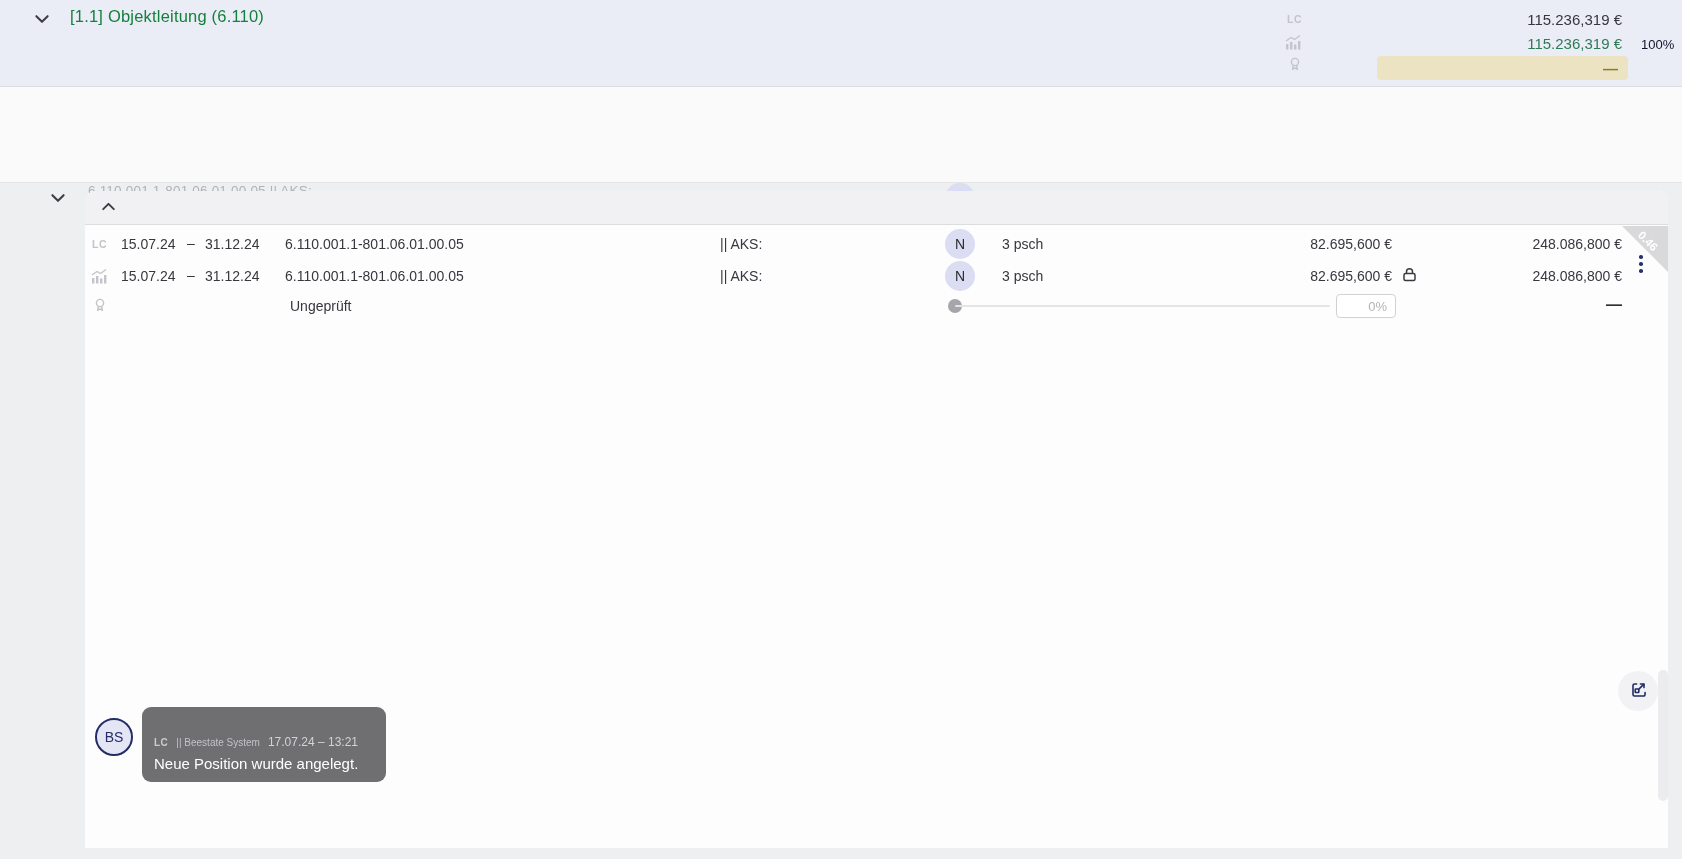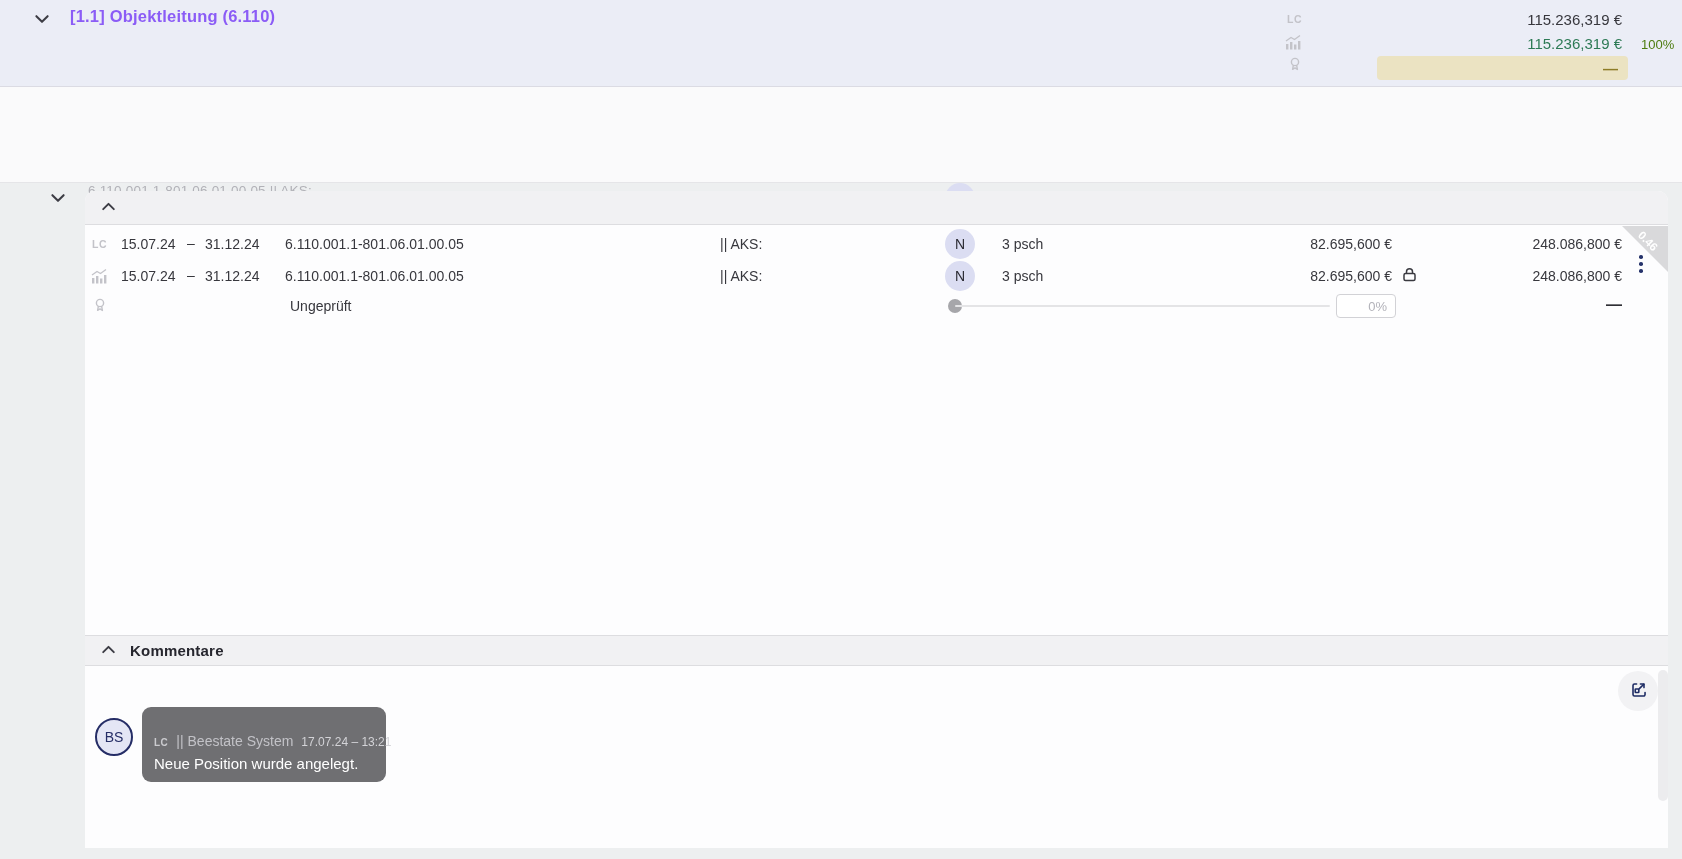--- a/index.html
+++ b/index.html
@@ -3,33 +3,33 @@
 <meta charset="utf-8">
 <style>
   html,body{margin:0;padding:0;}
   body{background:#edeff0;}
   .page{position:relative;width:1682px;height:859px;background:#edeff0;overflow:hidden;
         font-family:"Liberation Sans",sans-serif;color:#2c2c33;}
   .abs{position:absolute;}
 
   
   .group-header{left:0;top:0;width:1682px;height:87px;background:#ebedf6;border-bottom:1px solid #dbdbe3;box-sizing:border-box;}
-  .gh-title{left:70px;top:7px;font-size:16.5px;font-weight:700;color:#8b5cf6;letter-spacing:.2px;white-space:nowrap;}
+  .gh-title{left:70px;top:7px;font-size:16.5px;font-weight:400;color:#15803d;letter-spacing:.2px;white-space:nowrap;}
 
   
   .pos-header{left:0;top:87px;width:1682px;height:96px;background:#fafafb;border-bottom:1px solid #e5e5e8;box-sizing:border-box;}
   .code-line{left:88px;top:96px;font-size:13.5px;color:#b1b1b7;letter-spacing:.2px;white-space:nowrap;}
   .pos-title{left:88px;top:117px;font-size:16.5px;font-weight:600;color:#26262e;white-space:nowrap;}
 
   
   .ic-label{font-weight:700;font-size:10.5px;color:#c3c3c9;letter-spacing:.5px;}
   .val{font-size:14px;color:#37373d;white-space:nowrap;}
   .val-r{width:192px;text-align:right;}
   .green{color:#2d7a55;}
-  .pct-muted{color:#4d7c0f;font-size:13px;}
+  .pct-muted{color:#0f172a;font-size:13px;}
   .badge-n{width:30px;height:30px;border-radius:50%;background:#dbddf2;color:#2b2b33;
            font-size:14px;display:flex;align-items:center;justify-content:center;}
   .pill{background:#ebe3c2;border-radius:4px;display:flex;align-items:center;justify-content:flex-end;
         padding-right:10px;box-sizing:border-box;font-weight:700;color:#8d7c26;font-size:15px;}
   .pct-box{border:1px solid #d2d2d6;border-radius:4px;background:#fff;text-align:right;
            padding:0 8px;font-size:13px;color:#b3b3ba;width:100%;height:100%;box-sizing:border-box;
            font-family:"Liberation Sans",sans-serif;outline:none;}
   .kebab{display:flex;flex-direction:column;align-items:center;justify-content:center;gap:3.5px;
          background:none;border:none;cursor:pointer;padding:0;}
   .kebab span{width:3.6px;height:3.6px;border-radius:50%;background:#26336b;display:block;}
@@ -53,21 +53,21 @@
   .slider-track{height:2px;background:#e4e4e6;border-radius:1px;}
   .slider-dot{width:14px;height:14px;border-radius:50%;background:#a6a6aa;}
 
   
   .avatar{width:38px;height:38px;border-radius:50%;background:#e4e6f5;border:2px solid #252d66;
           box-sizing:border-box;color:#252d66;font-size:14px;font-weight:500;
           display:flex;align-items:center;justify-content:center;}
   .bubble{background:#6f6f72;border-radius:9px;padding:9px 12px 10px 12px;box-sizing:border-box;width:244px;}
   .bubble-head{display:flex;align-items:baseline;gap:8px;white-space:nowrap;}
   .bubble-tag{font-size:10px;font-weight:700;color:#cbcbcf;letter-spacing:.5px;}
-  .bubble-author{font-size:14px;color:#c2c2c7;}
+  .bubble-author{font-size:10px;color:#c2c2c7;}
   .bubble-time{font-size:12px;color:#d3d3d7;margin-top:19px;}
   .bubble-msg{margin-top:6px;font-size:15px;color:#ffffff;font-weight:500;white-space:nowrap;}
   .round-btn{width:40px;height:40px;border-radius:50%;background:#f2f2f4;border:none;cursor:pointer;
              display:flex;align-items:center;justify-content:center;}
   .scroll-track{background:#ececee;border-radius:5px;}
 
   .comment-input-wrap{left:88px;top:803px;width:1580px;height:45px;background:#fff;
                       border:1.5px solid #8f99ac;border-radius:6px;box-sizing:border-box;}
   .comment-input{position:absolute;left:0;top:0;width:100%;height:100%;border:none;background:transparent;
                  padding:0 60px 0 14px;font-size:15px;color:#3a3a40;box-sizing:border-box;outline:none;
@@ -233,30 +233,20 @@
     </svg>
   </div>
   <div class="abs val" style="left:290px;top:298px;">Ungeprüft</div>
   <div class="abs slider-dot" style="left:948px;top:299px;"></div>
   <div class="abs slider-track" style="left:955px;top:305px;width:375px;"></div>
   <div class="abs" style="left:1336px;top:294px;width:60px;height:24px;">
     <input class="pct-box" value="0%" style="">
   </div>
   <div class="abs val-r dash-dark" style="left:1430px;top:296px;position:absolute;">—</div>
 
-  <div class="abs band band-comments">
-    <button class="chev-btn" style="width:22px;height:22px;">
-      <span>
-        <svg width="17" height="17" viewBox="0 0 16 16">
-            <path d="M3 10.5l5-5 5 5" fill="none" stroke="#3c3c44" stroke-width="1.8" stroke-linecap="round" stroke-linejoin="round"></path>
-          </svg>
-      </span>
-    </button>
-    <span class="band-title">Kommentare</span>
-  </div>
 
   <button class="abs round-btn" style="left:1618px;top:671px;">
     <span>
       <svg width="19" height="19" viewBox="0 0 18 18" fill="none" stroke="#1d2b63" stroke-width="1.5" stroke-linecap="round" stroke-linejoin="round">
         <path d="M7.2 3.8H5.2A1.4 1.4 0 0 0 3.8 5.2v8.6c0 .77.63 1.4 1.4 1.4h8.6a1.4 1.4 0 0 0 1.4-1.4v-2"></path>
         <path d="M10.8 3.8h3.4v3.4"></path>
         <path d="M14 4 L9.8 8.2"></path>
         <rect x="5.9" y="8.5" width="3.4" height="3.4" rx="0.5"></rect>
       </svg>
     </span>

